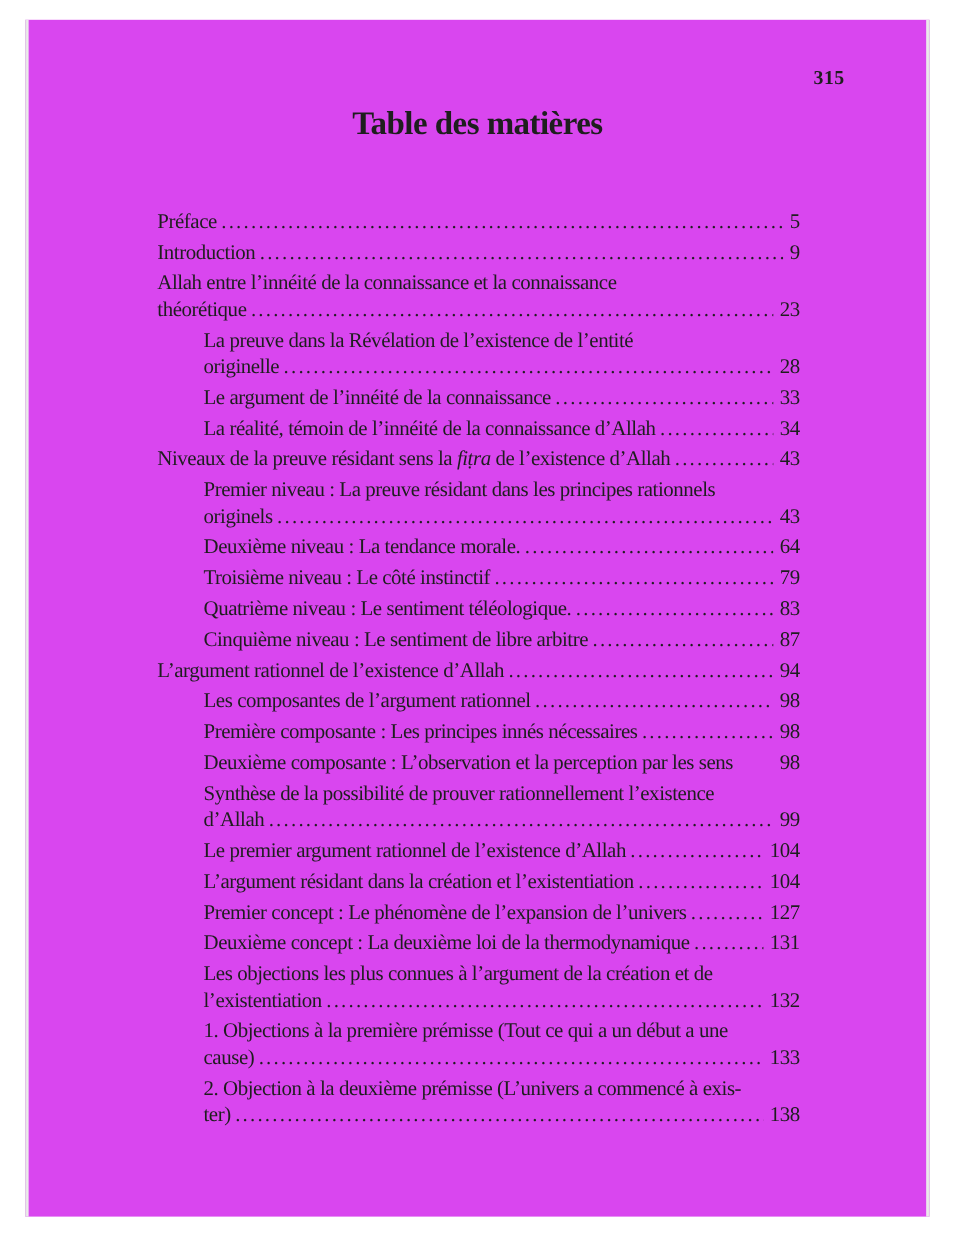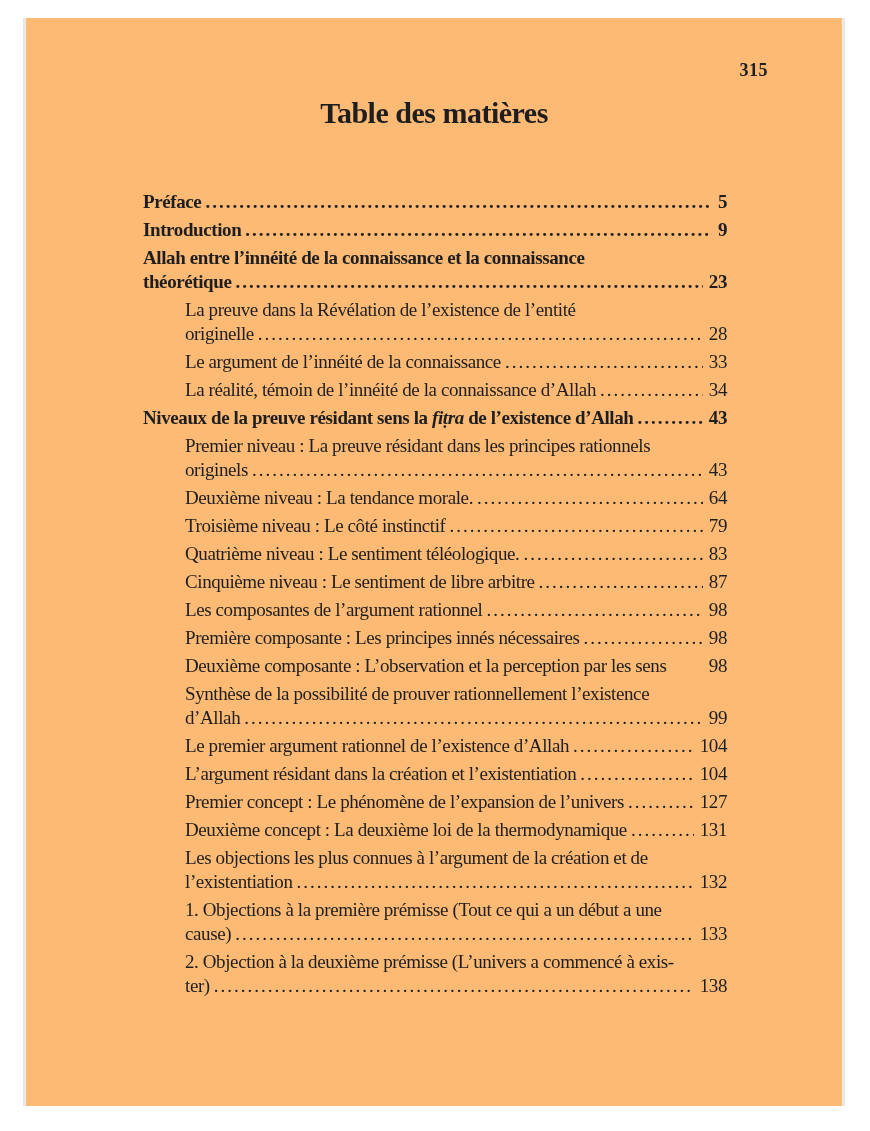--- a/index.html
+++ b/index.html
@@ -14,21 +14,21 @@
     font-family: "Liberation Serif", "DejaVu Serif", serif;
     color: #1e1e1e;
     overflow: hidden;
   }
   .page {
     position: absolute;
     left: 23px;
     top: 18px;
     width: 822px;
     height: 1088px;
-    background: #fdba74;
+    background: #d946ef;
   }
   .edge {
     position: absolute;
     top: 0;
     bottom: 0;
     width: 3px;
   }
   .edge.left  { left: 0;  background: linear-gradient(to right, #e2e2e2, #efefef); }
   .edge.right { right: 0; background: linear-gradient(to left,  #e2e2e2, #efefef); }
   .folio {
@@ -54,21 +54,21 @@
     position: absolute;
     left: 120px;
     top: 172px;
     width: 584px;
     font-size: 19px;
     line-height: 24px;
     letter-spacing: -0.4px;
   }
   .entry { margin-bottom: 4px; }
   .entry.lvl1 { padding-left: 42px; }
-  .entry.bold { font-weight: bold; }
+  .entry.bold { font-weight: normal; }
   .line { white-space: nowrap; }
   .line.last {
     display: flex;
     align-items: baseline;
   }
   .txt { flex: 0 0 auto; }
   .dots {
     flex: 1 1 0;
     min-width: 0;
     overflow: hidden;
@@ -171,20 +171,27 @@
           <span class="pg">83</span>
         </div>
       </div>
       <div class="entry lvl1">
         <div class="line last">
           <span class="txt"><span>Cinquième niveau : Le sentiment de libre arbitre</span></span>
           <span class="dots"></span>
           <span class="pg">87</span>
         </div>
       </div>
+      <div class="entry lvl0 bold">
+        <div class="line last">
+          <span class="txt"><span>L’argument rationnel de l’existence d’Allah</span></span>
+          <span class="dots"></span>
+          <span class="pg">94</span>
+        </div>
+      </div>
       <div class="entry lvl1">
         <div class="line last">
           <span class="txt"><span>Les composantes de l’argument rationnel</span></span>
           <span class="dots"></span>
           <span class="pg">98</span>
         </div>
       </div>
       <div class="entry lvl1">
         <div class="line last">
           <span class="txt"><span>Première composante : Les principes innés nécessaires</span></span>

